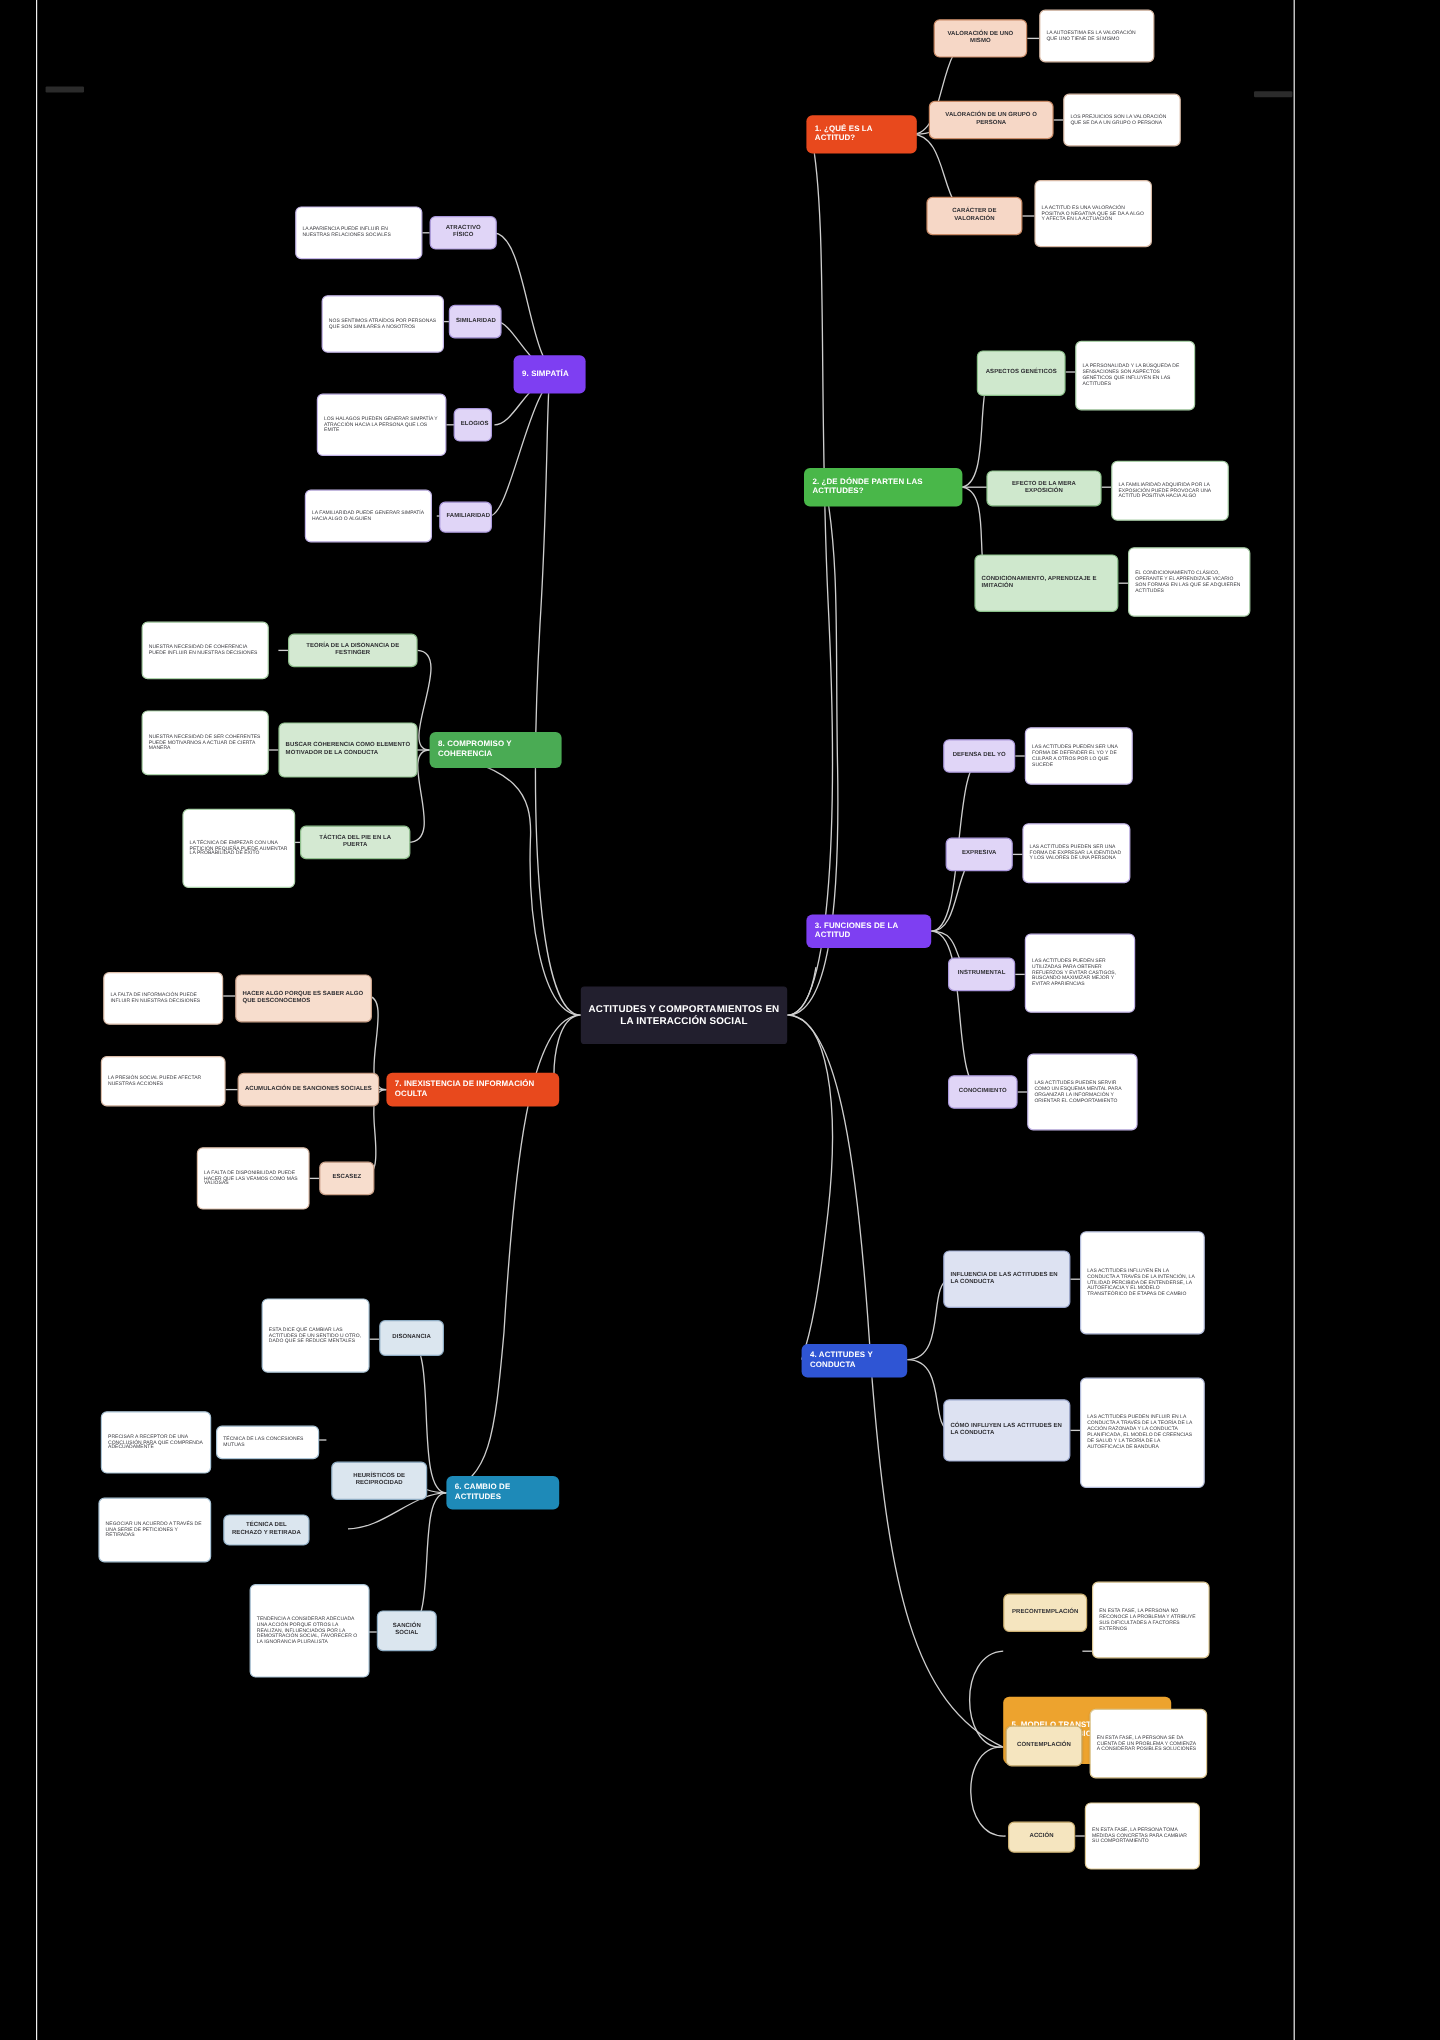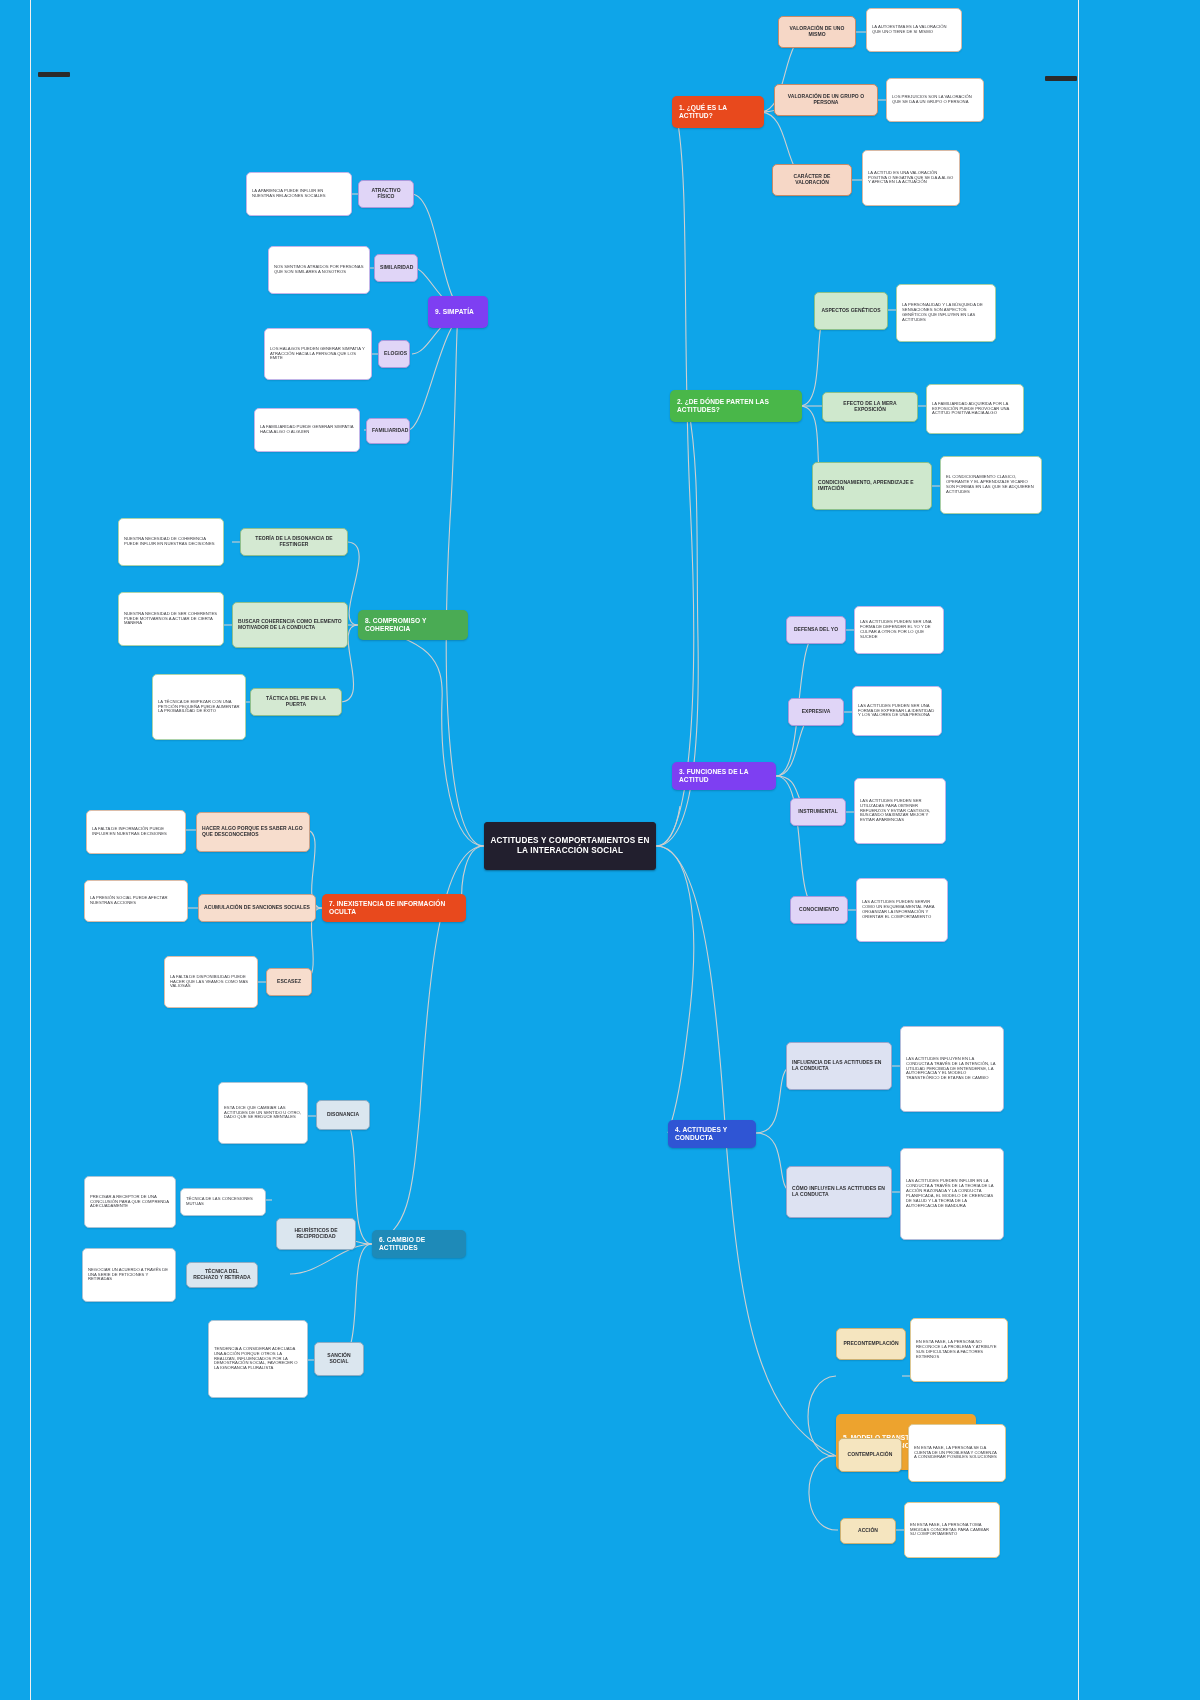--- a/index.html
+++ b/index.html
@@ -3,21 +3,21 @@
 <meta charset="utf-8">
 <style>
   html,body{margin:0;padding:0;background:#ffffff;}
   body{
     width:1200px;height:1700px;position:relative;overflow:hidden;
     font-family:"Liberation Sans", sans-serif;
     background:#fdfdfd;
   }
   #page{
     position:absolute;left:0;top:0;width:1200px;height:1700px;
-    background:#0ea5e9;
+    background:#000000;
   }
   
   .crop-mark{position:absolute;height:5px;background:#2b2b2b;border-radius:1px;}
   .cm-left{left:38px;top:72px;width:32px;}
   .cm-right{left:1045px;top:76px;width:32px;}
   .page-edge{position:absolute;background:#efefef;}
   .pe-left{left:30px;top:0;width:1px;height:1700px;}
   .pe-right{left:1078px;top:0;width:1px;height:1700px;}
 
   

